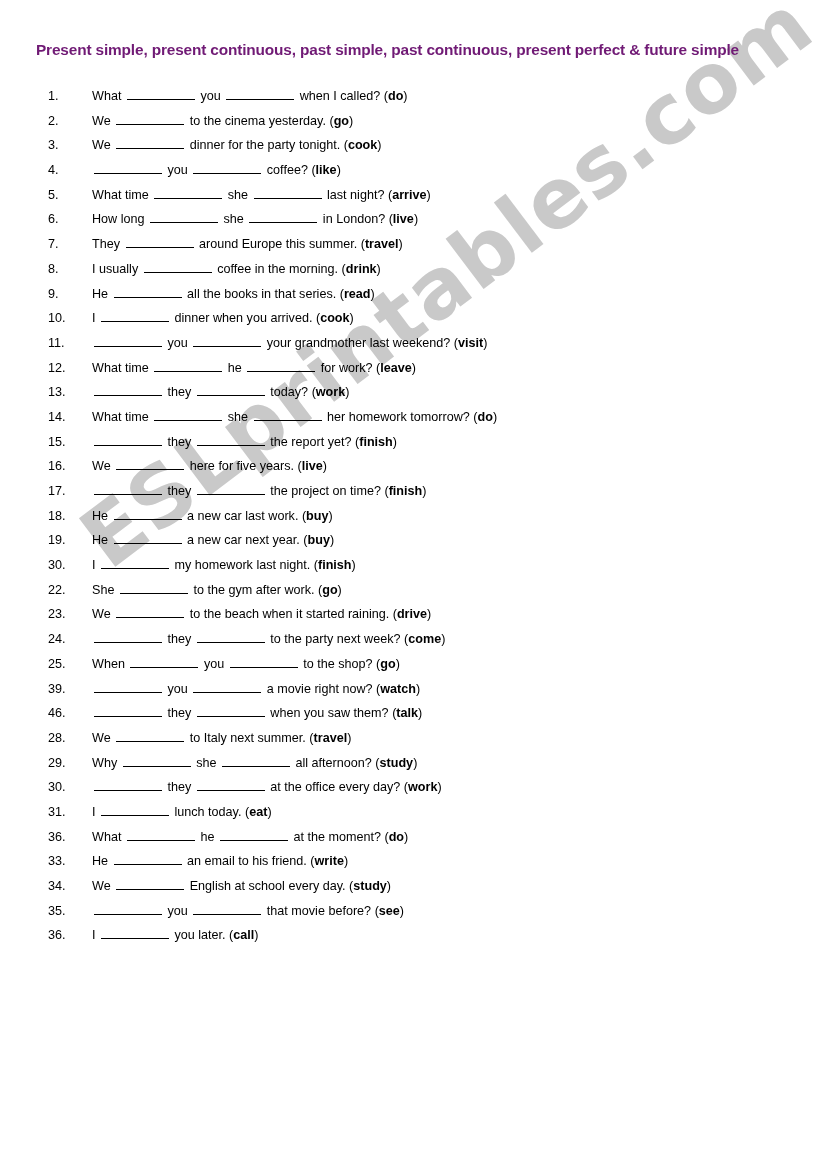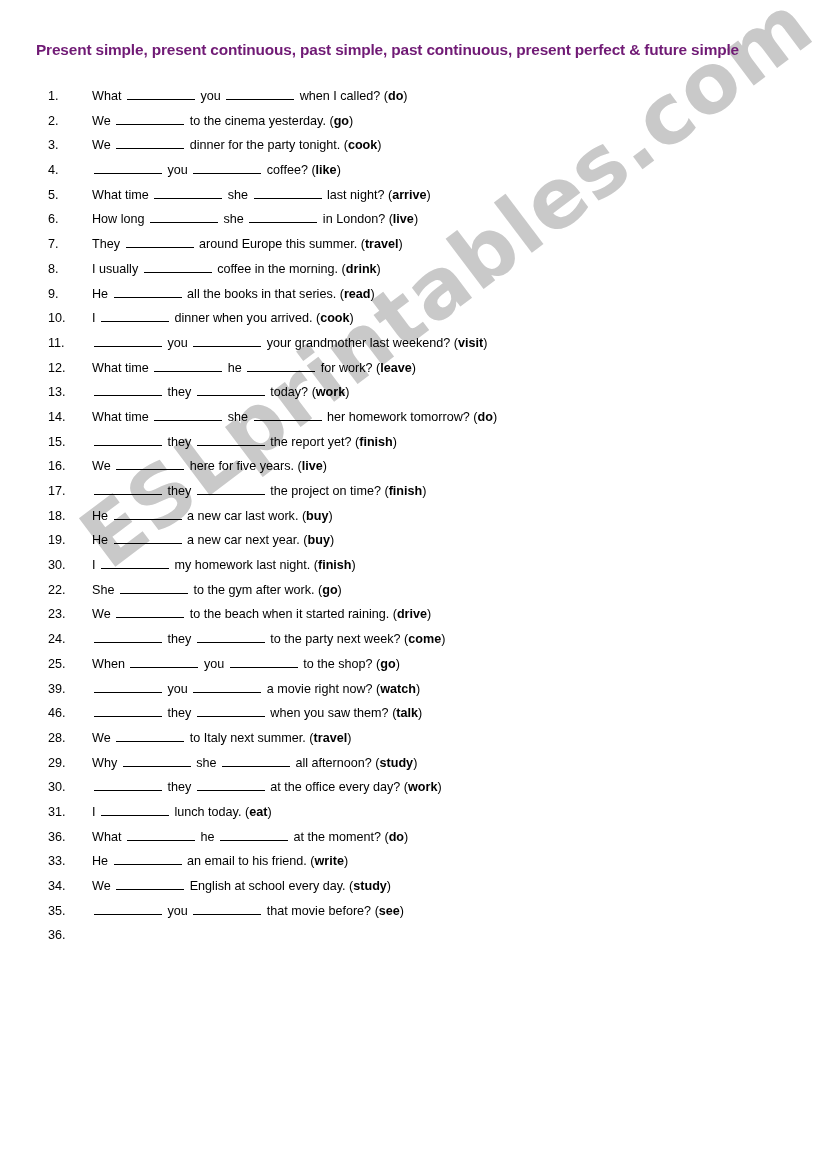--- a/index.html
+++ b/index.html
@@ -247,16 +247,17 @@
       <div class="exercise-row">
         <span class="row-number">34.</span>
         <span class="row-sentence"><span>We </span><span class="blank blank-w1"></span><span> English at school every day. </span><span class="paren">(</span><span class="verb-hint">study</span><span class="paren">)</span></span>
       </div>
       <div class="exercise-row">
         <span class="row-number">35.</span>
         <span class="row-sentence"><span></span><span class="blank blank-w1"></span><span> you </span><span class="blank blank-w1"></span><span> that movie before? </span><span class="paren">(</span><span class="verb-hint">see</span><span class="paren">)</span></span>
       </div>
       <div class="exercise-row">
         <span class="row-number">36.</span>
+        <span class="row-sentence"><span>I </span><span class="blank blank-w1"></span><span> you later. </span><span class="paren">(</span><span class="verb-hint">call</span><span class="paren">)</span></span>
       </div>
     </div>
 
 </div>
 
 </body></html>

